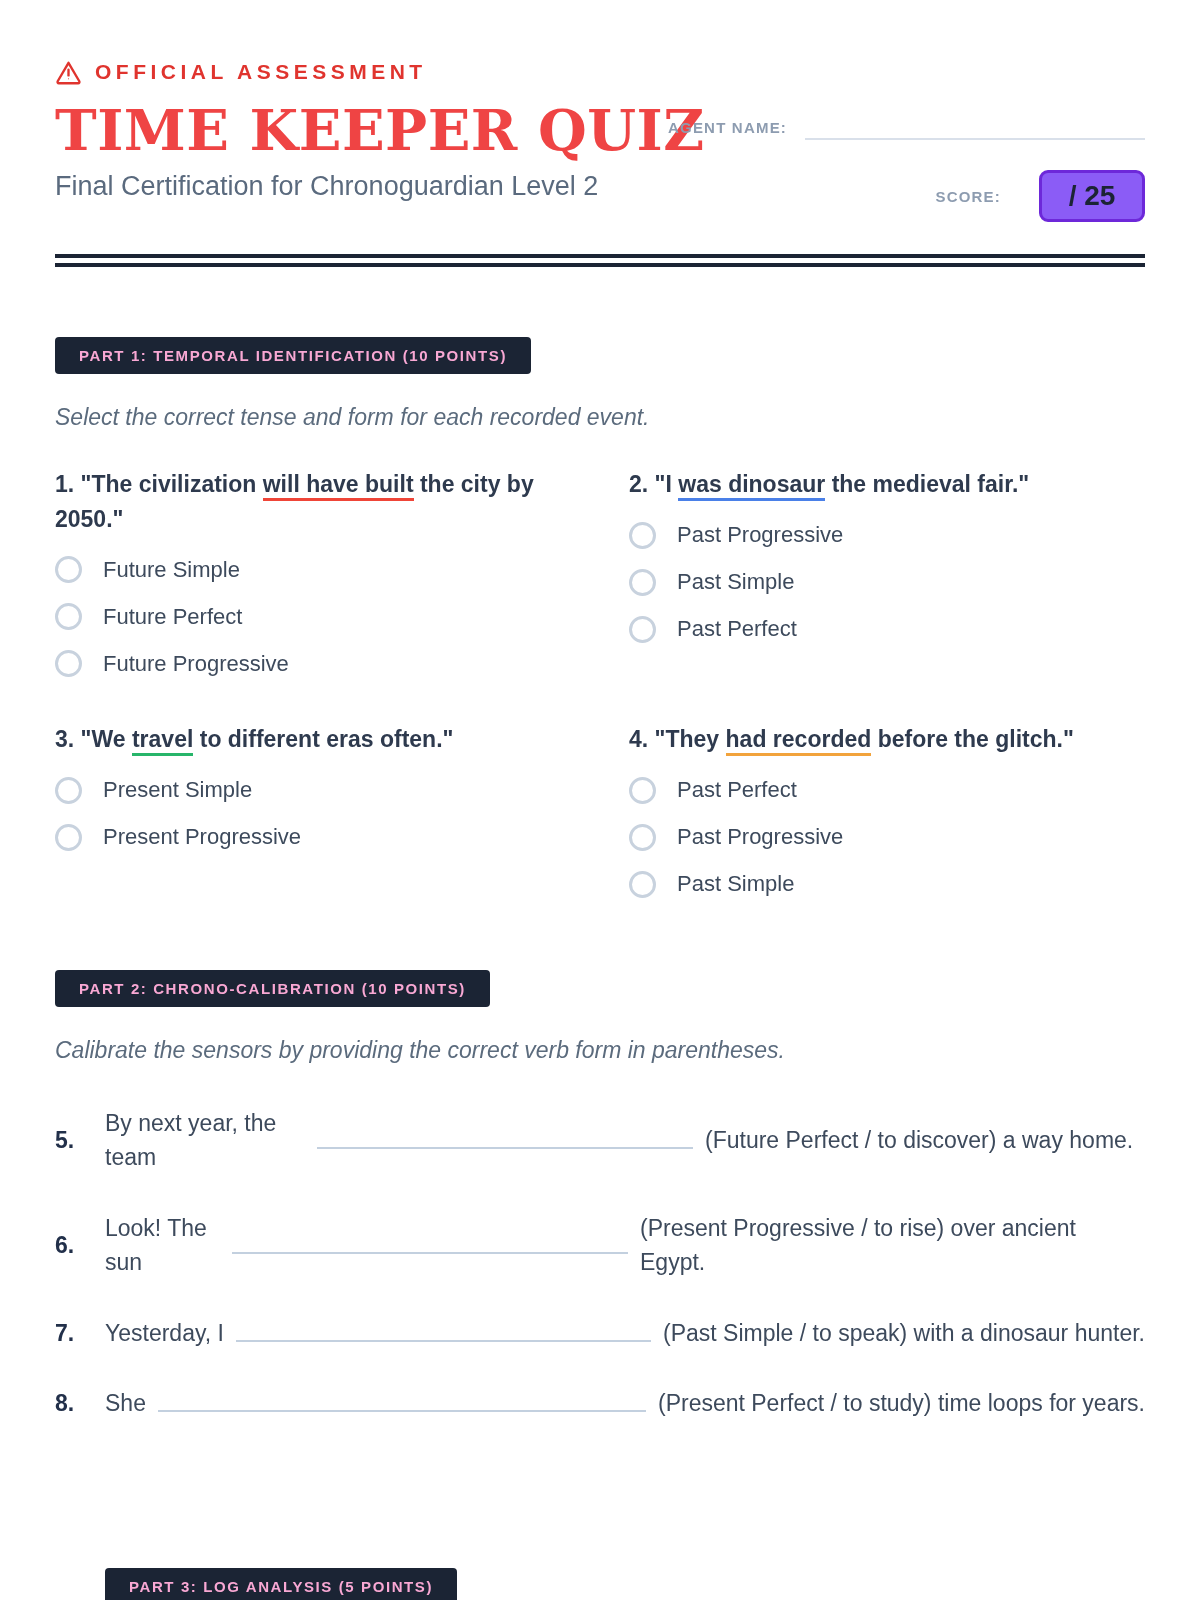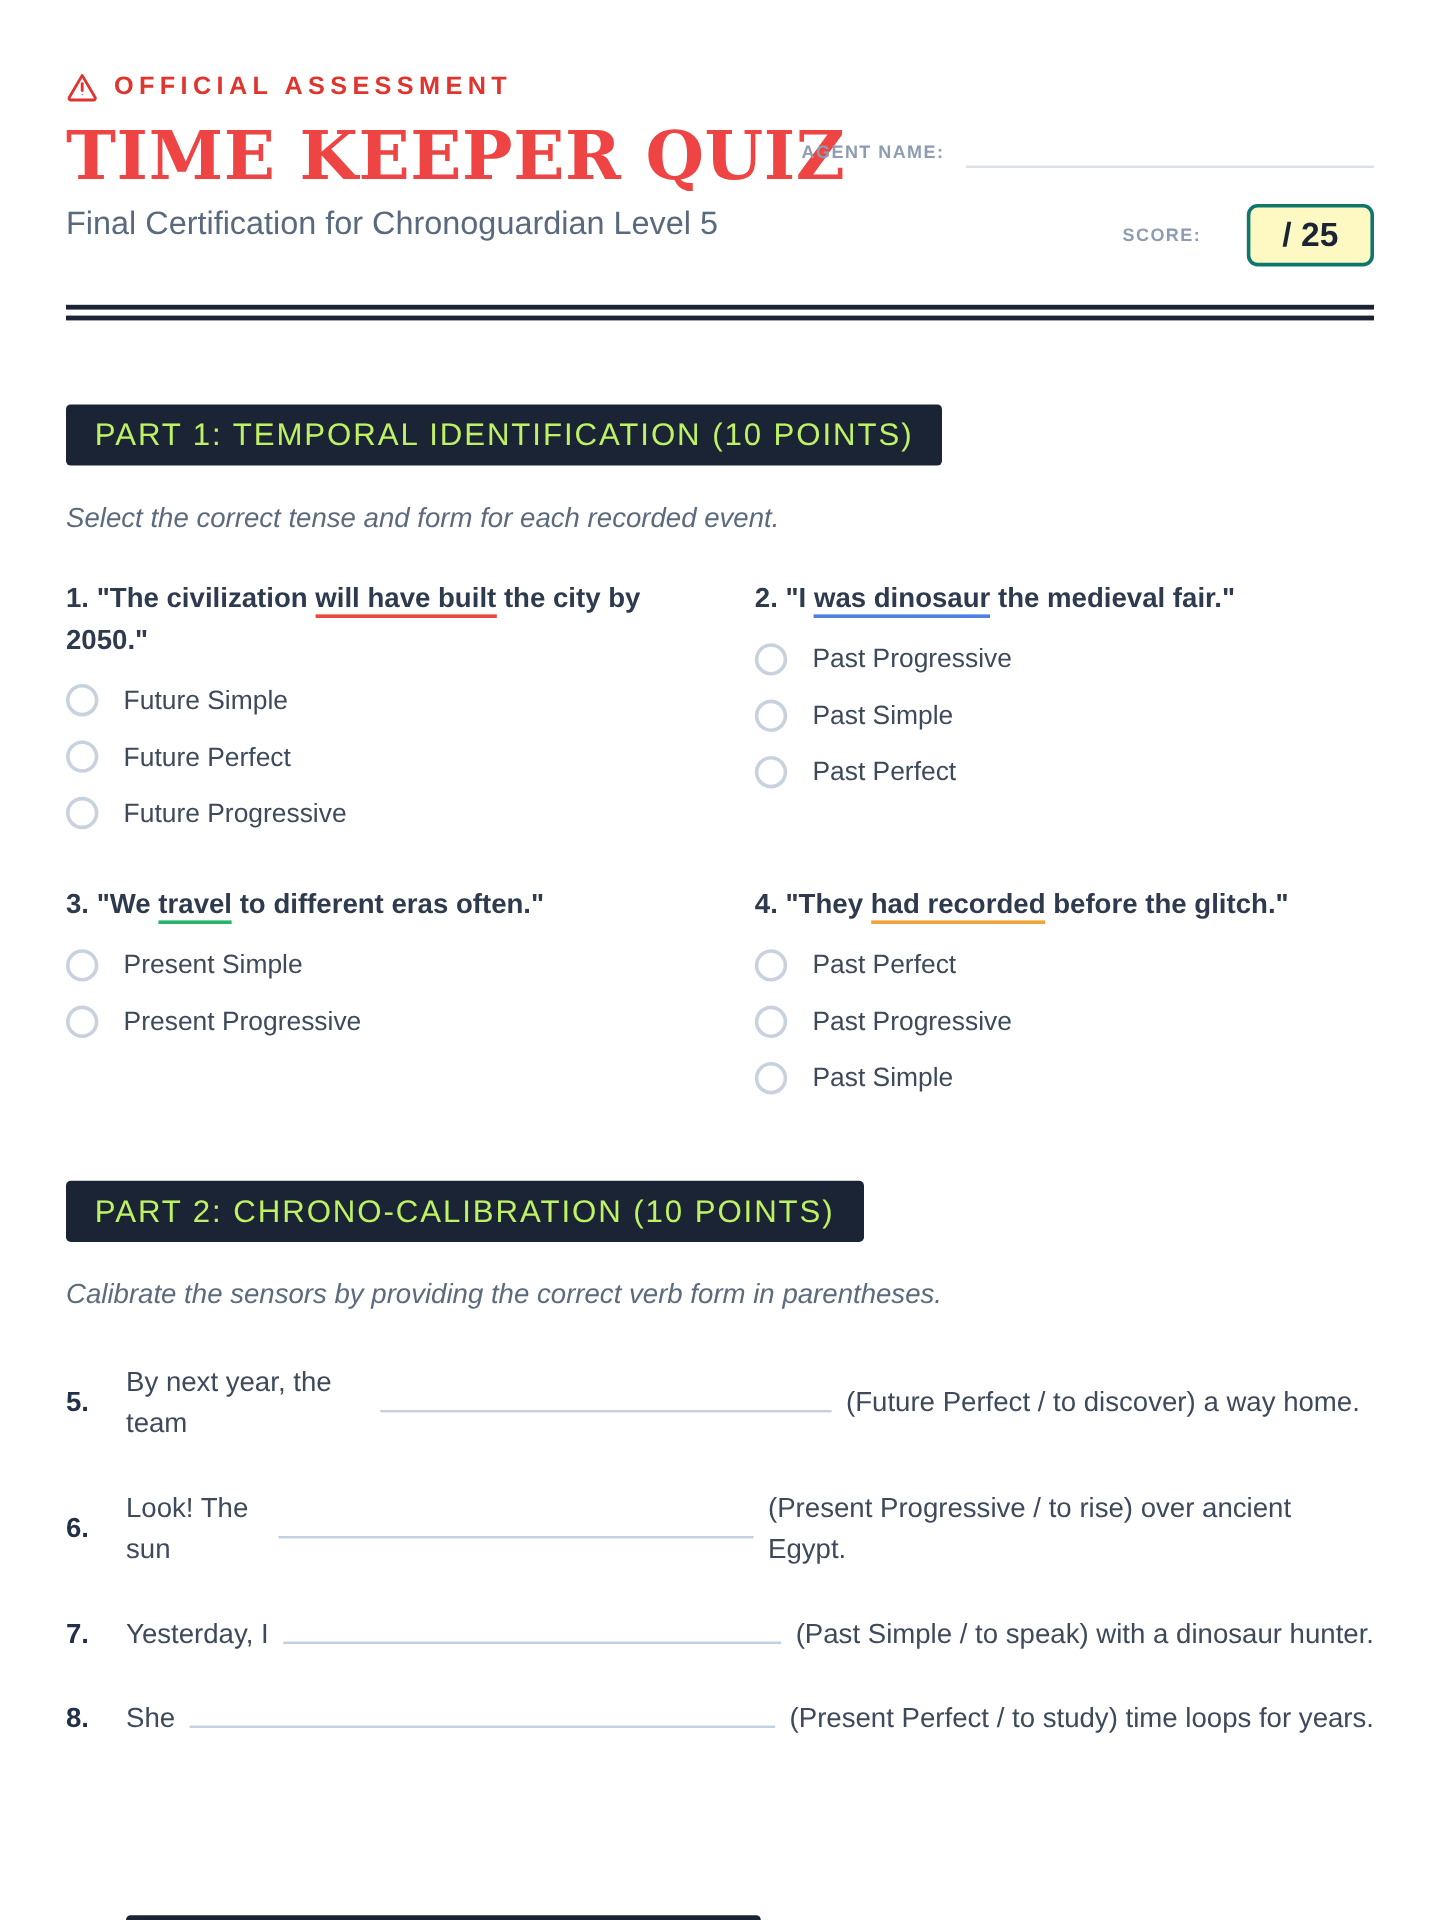--- a/index.html
+++ b/index.html
@@ -27,31 +27,31 @@
   }
   .small-label { font-size: 15px; font-weight: bold; letter-spacing: 1.2px; color: #8d9cb0; }
   .agent-row .small-label { padding-bottom: 4px; }
   .agent-line { flex: 1; border-bottom: 2px solid #d9e0ea; height: 28px; }
 
   .score-row {
     position: absolute; top: 112px; right: 0;
     display: flex; align-items: center; gap: 38px;
   }
   .score-box {
-    border: 3px solid #0f766e; border-radius: 9px; background: #fef9c3;
+    border: 3px solid #6d28d9; border-radius: 9px; background: #8b5cf6;
     min-width: 68px; padding: 7px 16px; text-align: center;
     font-size: 28px; font-weight: bold; color: #1b2434;
   }
 
   .divider { margin-top: 52px; height: 5px; border-top: 4px solid #1b2434; border-bottom: 4px solid #1b2434; }
 
   
   .part-badge {
-    display: inline-block; background: #1b2434; color: #bef264;
-    font-size: 26px; font-weight: normal; letter-spacing: 1.6px;
+    display: inline-block; background: #1b2434; color: #f9a8d4;
+    font-size: 15px; font-weight: bold; letter-spacing: 1.6px;
     padding: 10px 24px; border-radius: 4px;
   }
   .section-1 { margin-top: 70px; }
   .section-2 { margin-top: 72px; }
   .section-3 { margin-top: 147px; margin-left: 50px; }
   .instruction { font-style: italic; font-size: 23px; color: #5b6b7d; margin-top: 30px; }
 
   
   .questions-grid {
     margin-top: 36px;
@@ -99,21 +99,21 @@
         <svg width="27" height="27" viewBox="0 0 24 24" fill="none" stroke="currentColor" stroke-width="2.1" stroke-linejoin="round" stroke-linecap="round">
           <path d="M12 3.4 L21.6 19.8 a1.2 1.2 0 0 1 -1 1.8 H3.4 a1.2 1.2 0 0 1 -1 -1.8 Z"></path>
           <line x1="12" y1="9.6" x2="12" y2="14.6"></line>
           <circle cx="12" cy="17.6" r="0.5" fill="currentColor" stroke="none"></circle>
         </svg>
       </span>
       <span class="assessment-text">OFFICIAL ASSESSMENT</span>
     </div>
 
     <div class="quiz-title">TIME KEEPER QUIZ</div>
-    <div class="quiz-subtitle">Final Certification for Chronoguardian Level 5</div>
+    <div class="quiz-subtitle">Final Certification for Chronoguardian Level 2</div>
 
     <div class="agent-row">
       <span class="small-label">AGENT NAME:</span>
       <span class="agent-line"></span>
     </div>
 
     <div class="score-row">
       <span class="small-label">SCORE:</span>
       <span class="score-box">/ 25</span>
     </div>

